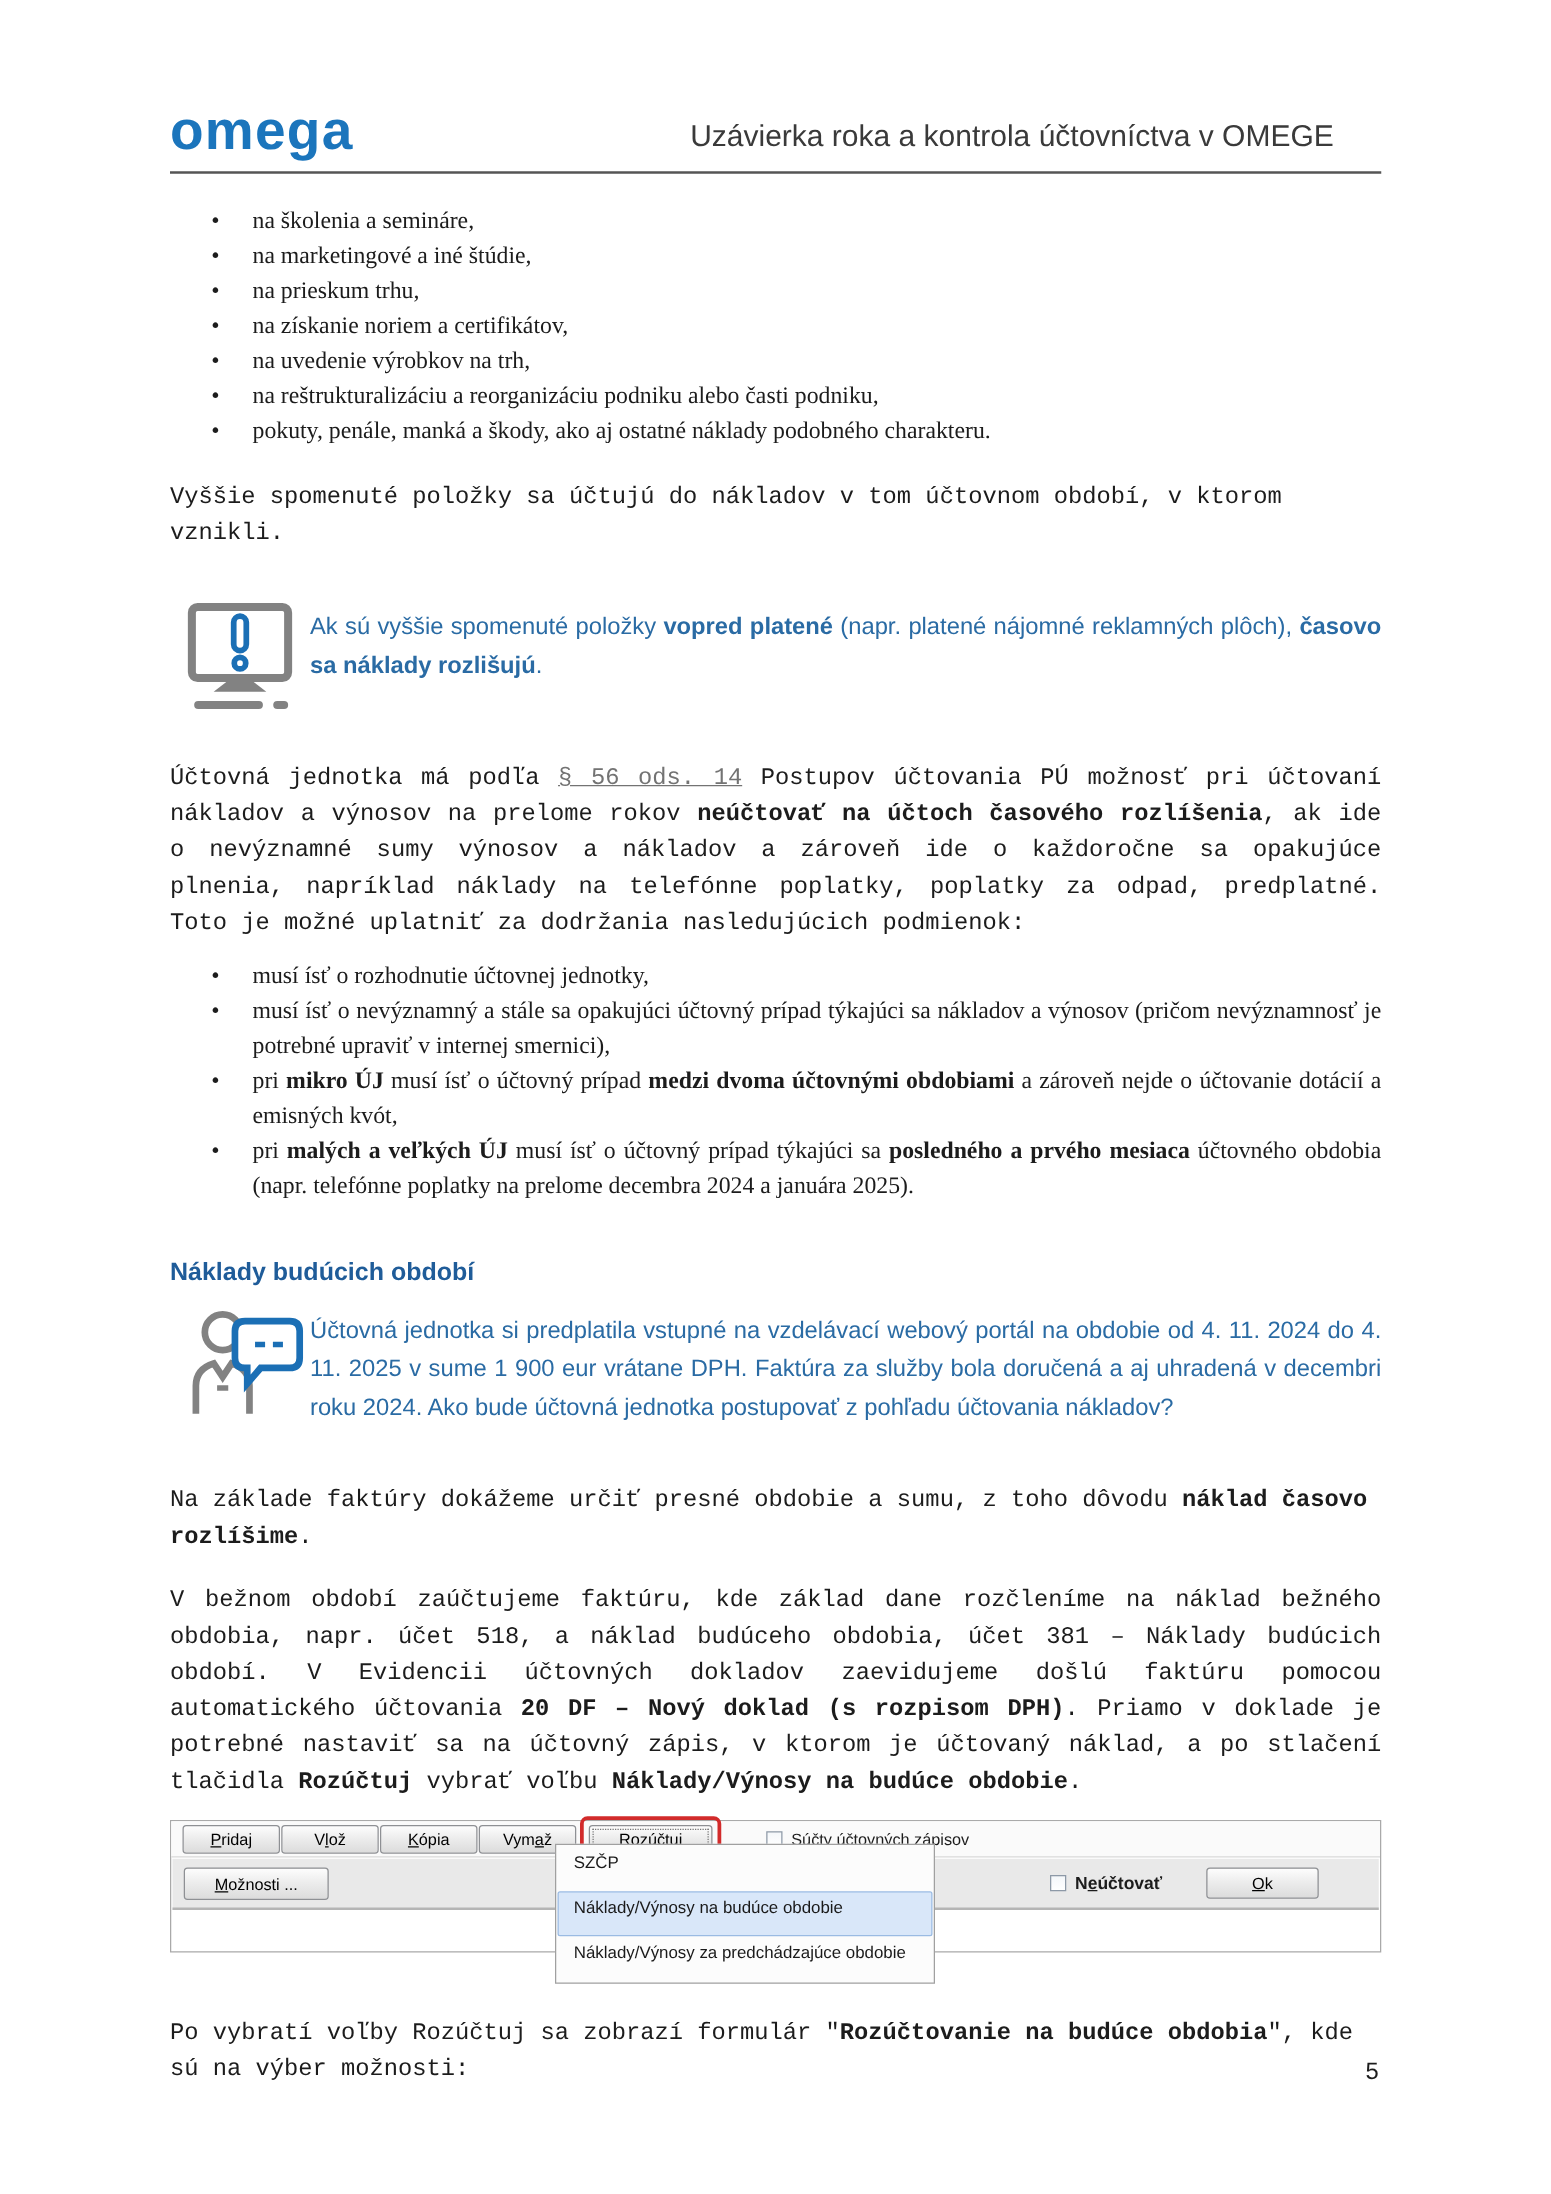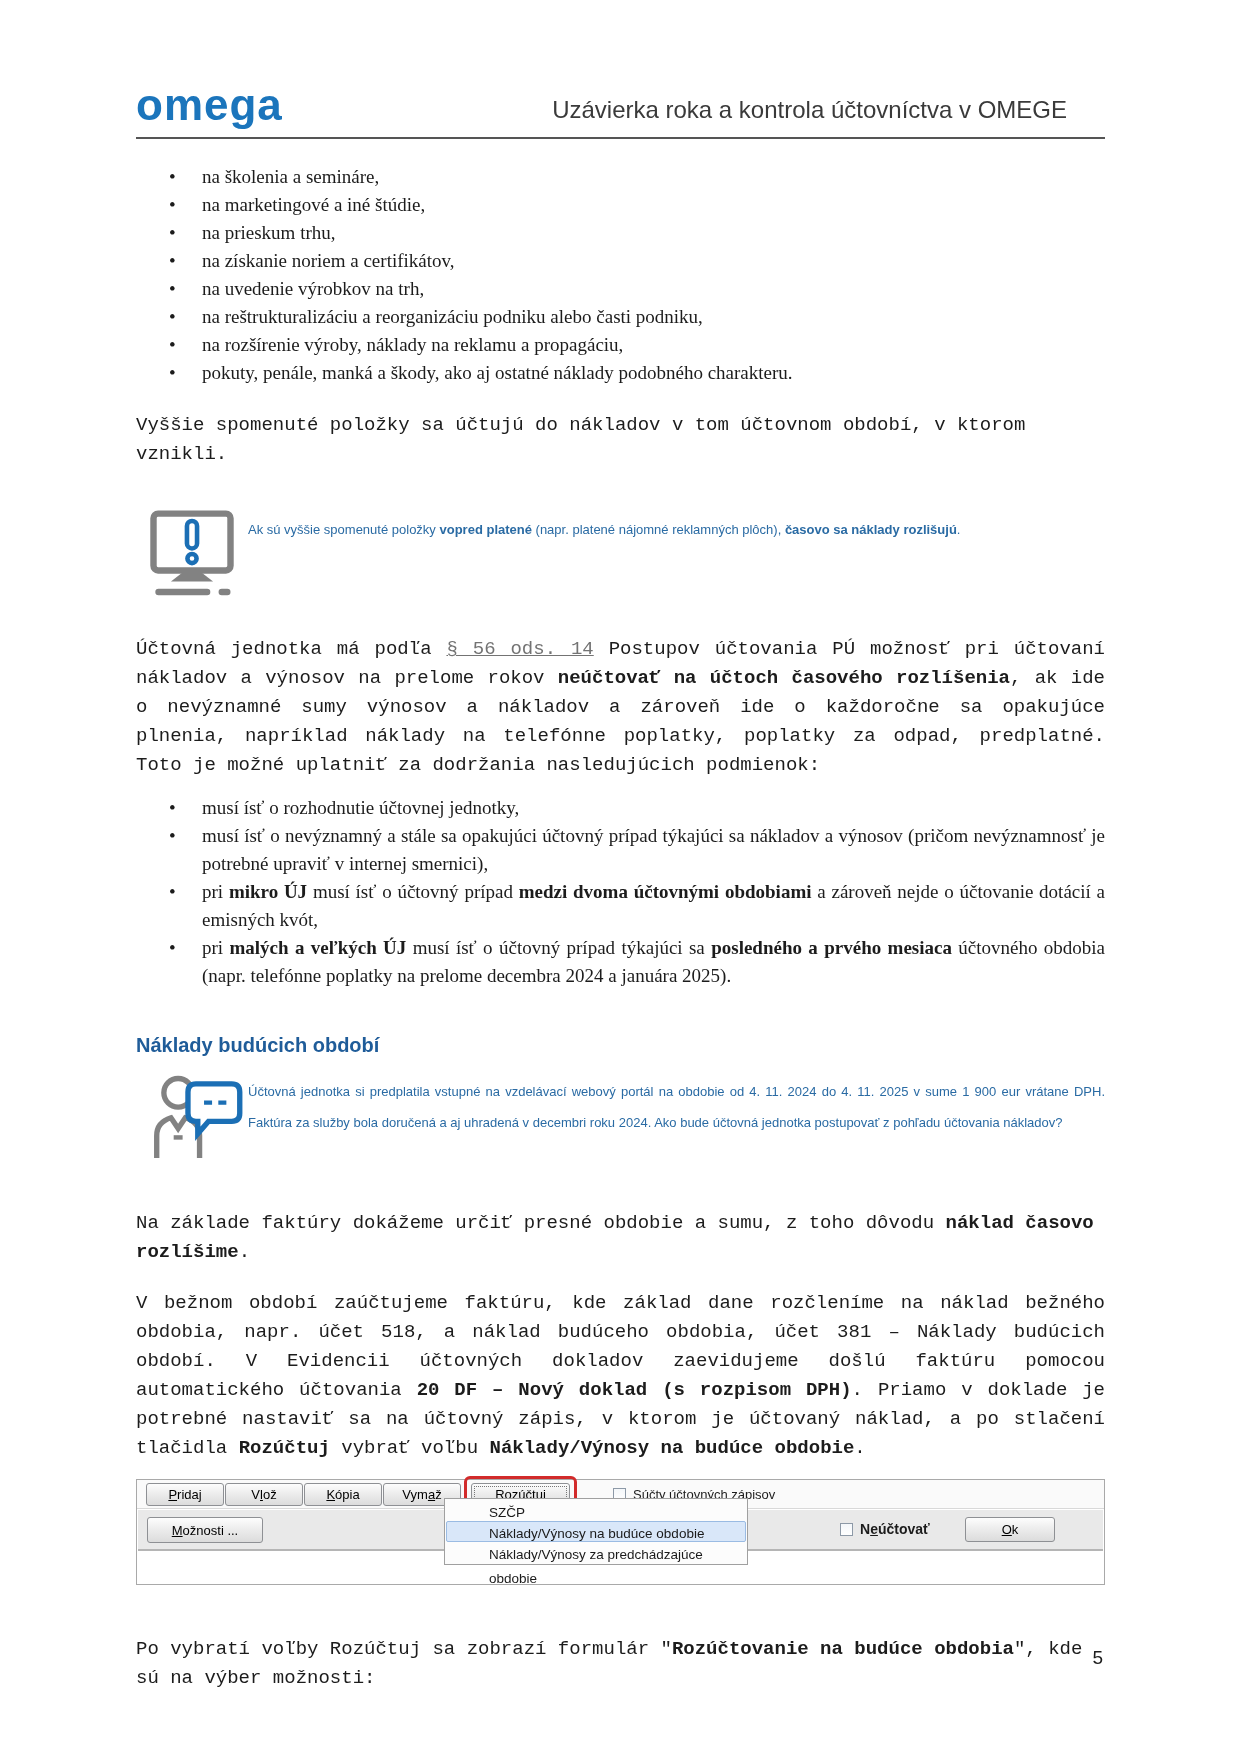--- a/index.html
+++ b/index.html
@@ -26,21 +26,21 @@
   .link{color:#737373;text-decoration:underline;cursor:pointer;}
   
   .bullets{list-style:none;margin:0;padding:0 0 0 66px;font-family:Liberation Serif, serif;}
   .bullets li{position:relative;font-size:19px;line-height:28px;text-align:justify;}
   .bullets li::before{content:"\2022";position:absolute;left:-33px;top:0;}
   .m-top-24{margin-top:24px;}
   .m-top-14{margin-top:14px;}
   
   .note{display:flex;margin-top:40px;}
   .note-icon{flex:0 0 112px;padding-left:10px;box-sizing:border-box;}
-  .note-text{flex:1;font-size:13px;line-height:31px;color:#2a6ba4;text-align:justify;padding-top:5px;}
+  .note-text{flex:1;font-size:19px;line-height:31px;color:#2a6ba4;text-align:justify;padding-top:5px;}
   
   .section-heading{font-size:20px;font-weight:bold;color:#1f5c99;margin:44px 0 0 0;}
   
   .page-number{position:absolute;right:138px;bottom:86px;font-size:19px;color:#1c1c1c;}
   
   .shot{
     position:relative;margin-top:16px;height:106px;
     border:1px solid #a9a9a9;background:#fff;box-sizing:border-box;
   }
   .shot-toolbar{
@@ -74,22 +74,22 @@
   .options-btn{position:absolute;left:9px;top:7px;width:116px;height:26px;}
   .neuctovat{position:absolute;left:702px;top:11px;font-size:14px;}
   .neuctovat .lbl{font-weight:bold;}
   .ok-btn{position:absolute;left:827px;top:7px;width:90px;height:25px;}
   .shot-menu{
     position:absolute;left:307px;top:18px;width:304px;
     background:#fcfcfc;border:1px solid #a0a0a0;z-index:5;
     padding:1px;box-sizing:border-box;
   }
   .menu-item{
-    font-size:13.5px;color:#1a1a1a;height:21px;line-height:24px;
-    padding-left:42px;border:1px solid transparent;box-sizing:border-box;
+    font-size:13.5px;color:#1a1a1a;height:36px;line-height:24px;
+    padding-left:12px;border:1px solid transparent;box-sizing:border-box;
   }
   .menu-item.selected{background:#d9e7f9;border-color:#9abbe3;border-radius:2px;}
   
   .gray-stroke{stroke:#828282;fill:none;}
   .blue-stroke{stroke:#1b6fb5;fill:none;}
 </style>
 </head>
 <body>
 
 <div class="page">
@@ -100,21 +100,20 @@
   </header>
   <hr class="header-rule">
 
   <ul class="bullets m-top-24">
     <li>na školenia a semináre,</li>
     <li>na marketingové a iné štúdie,</li>
     <li>na prieskum trhu,</li>
     <li>na získanie noriem a certifikátov,</li>
     <li>na uvedenie výrobkov na trh,</li>
     <li>na reštrukturalizáciu a reorganizáciu podniku alebo časti podniku,</li>
-    <li>na rozšírenie výroby, náklady na reklamu a propagáciu,</li>
     <li>pokuty, penále, manká a škody, ako aj ostatné náklady podobného charakteru.</li>
   </ul>
 
   <p class="para m-top-24">Vyššie spomenuté položky sa účtujú do nákladov v tom účtovnom období, v ktorom vznikli.</p>
 
   <div class="note">
     <div class="note-icon">
       <svg width="92" height="88" viewBox="0 0 100 96">
         <rect class="gray-stroke" x="8" y="5" width="84" height="62" rx="5" stroke-width="7"></rect>
         <rect class="blue-stroke" x="44.5" y="13" width="11" height="30" rx="5.5" stroke-width="5"></rect>

